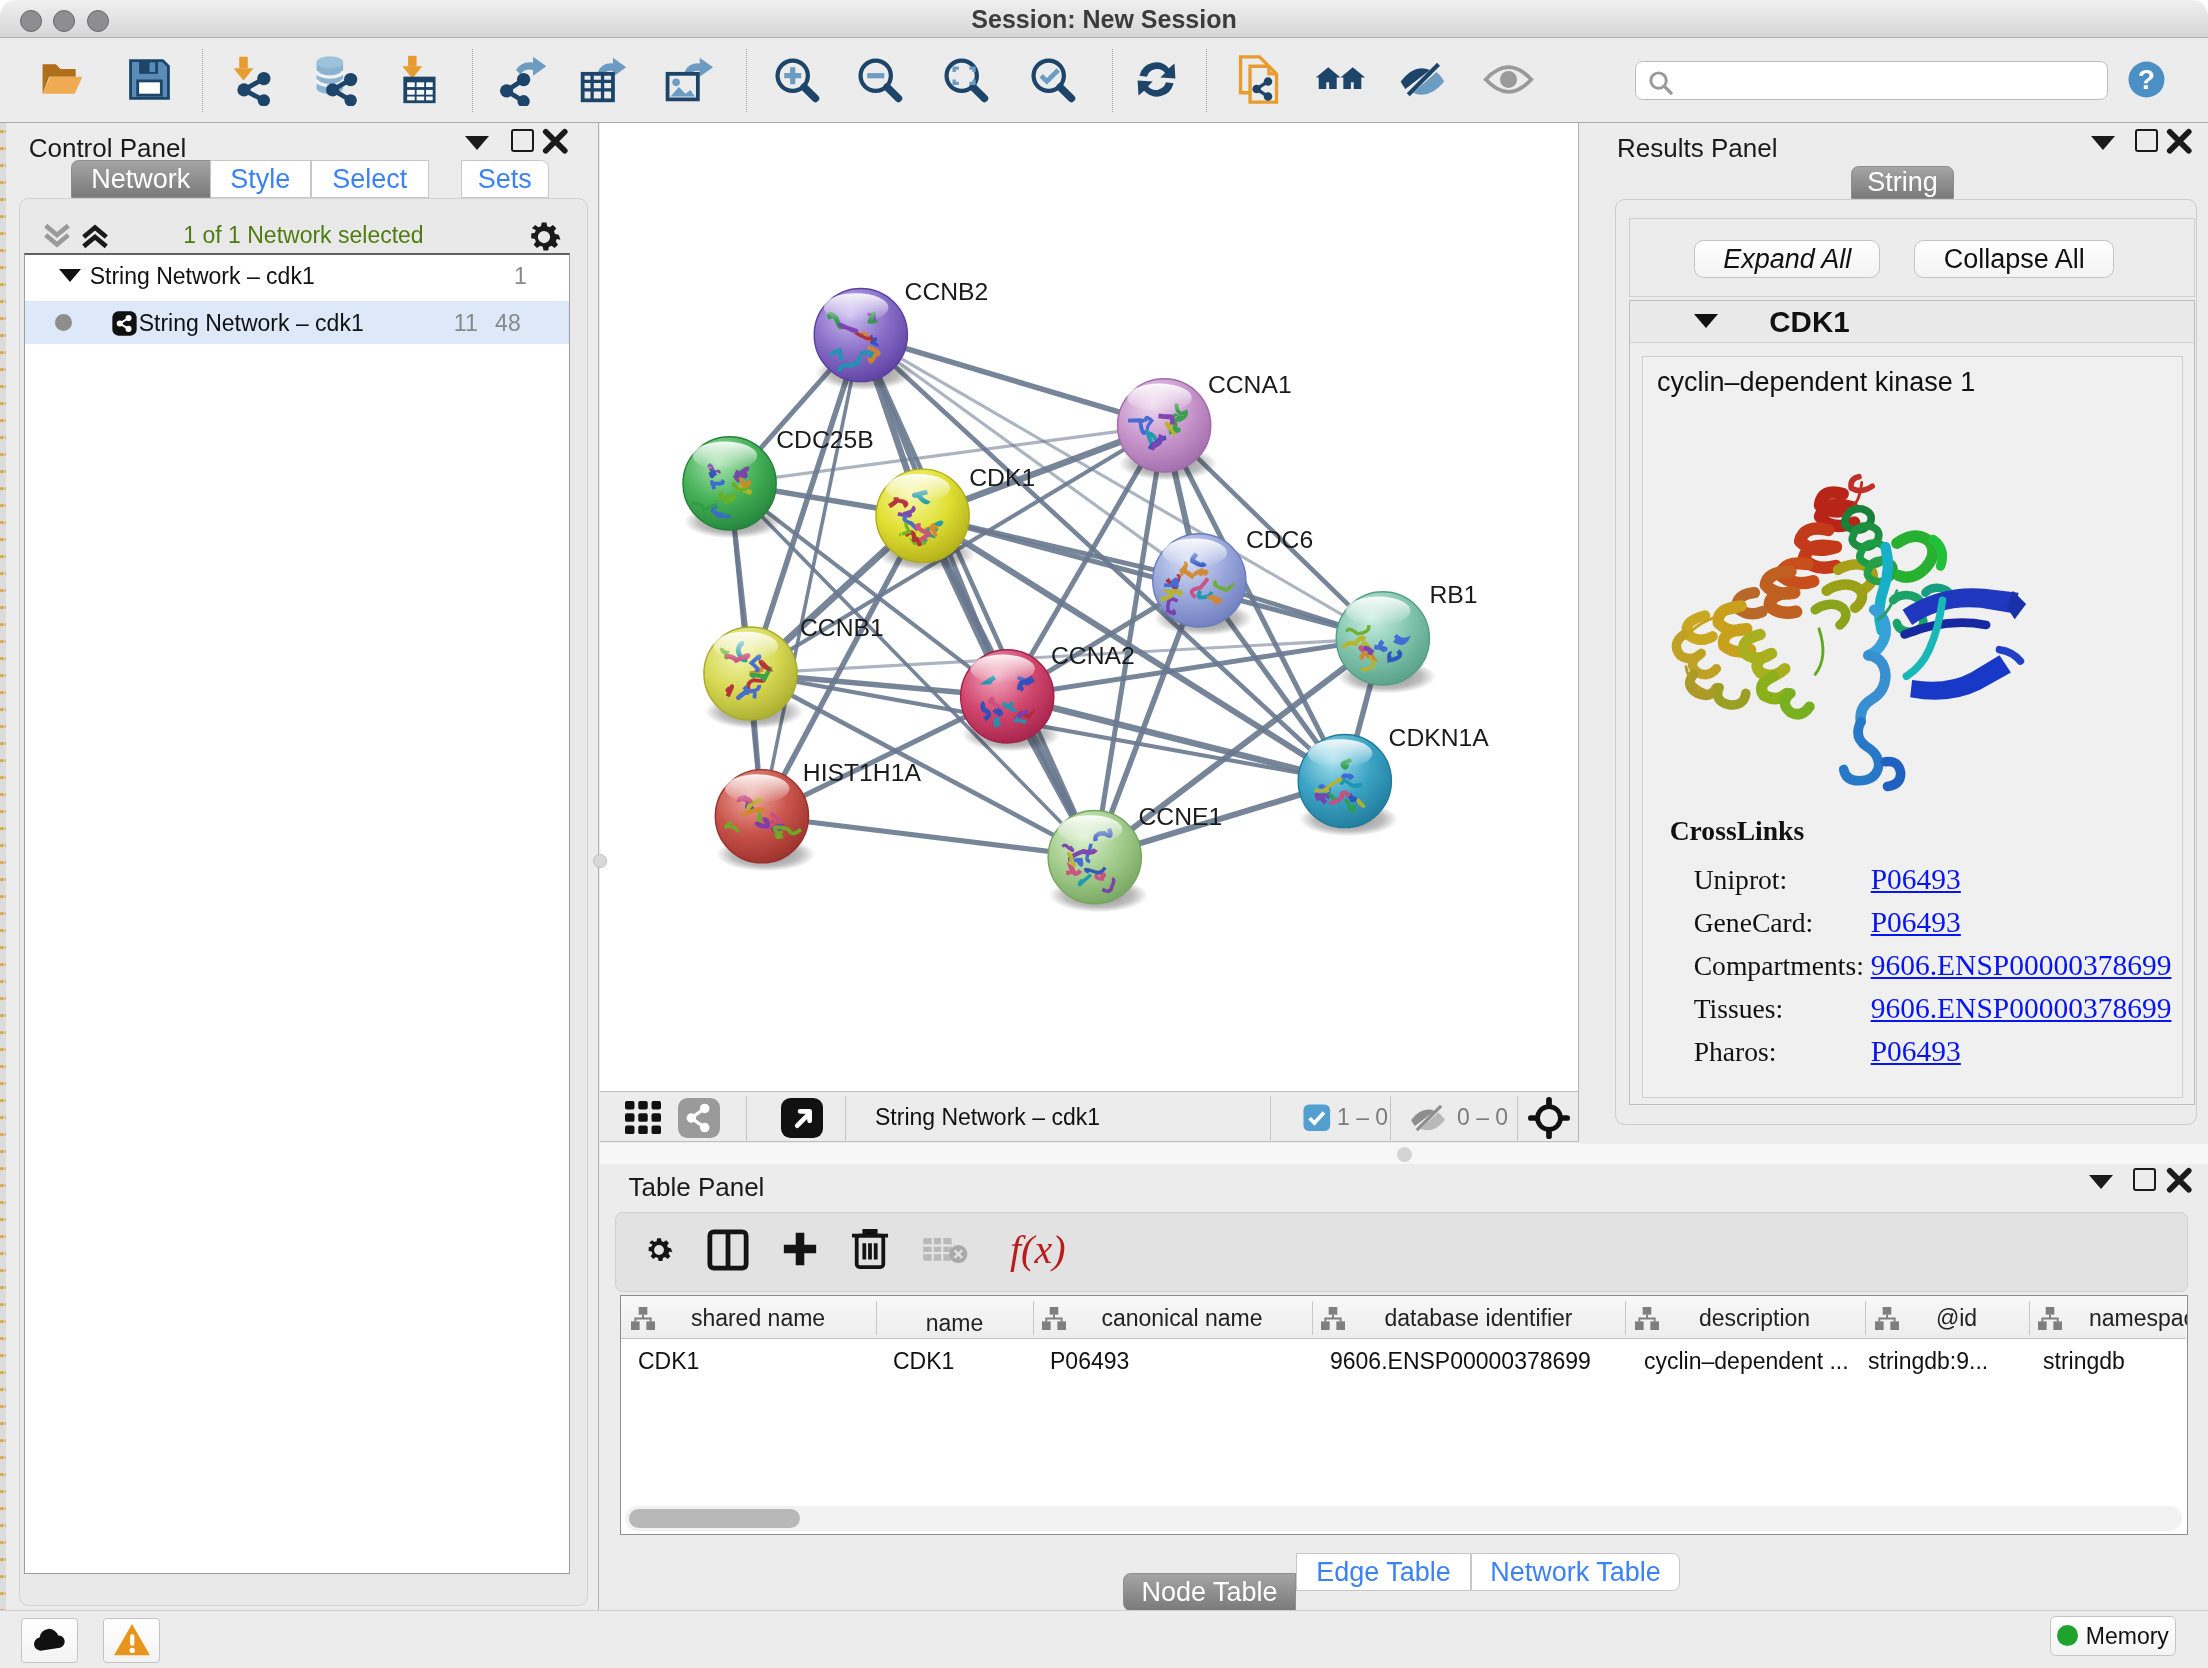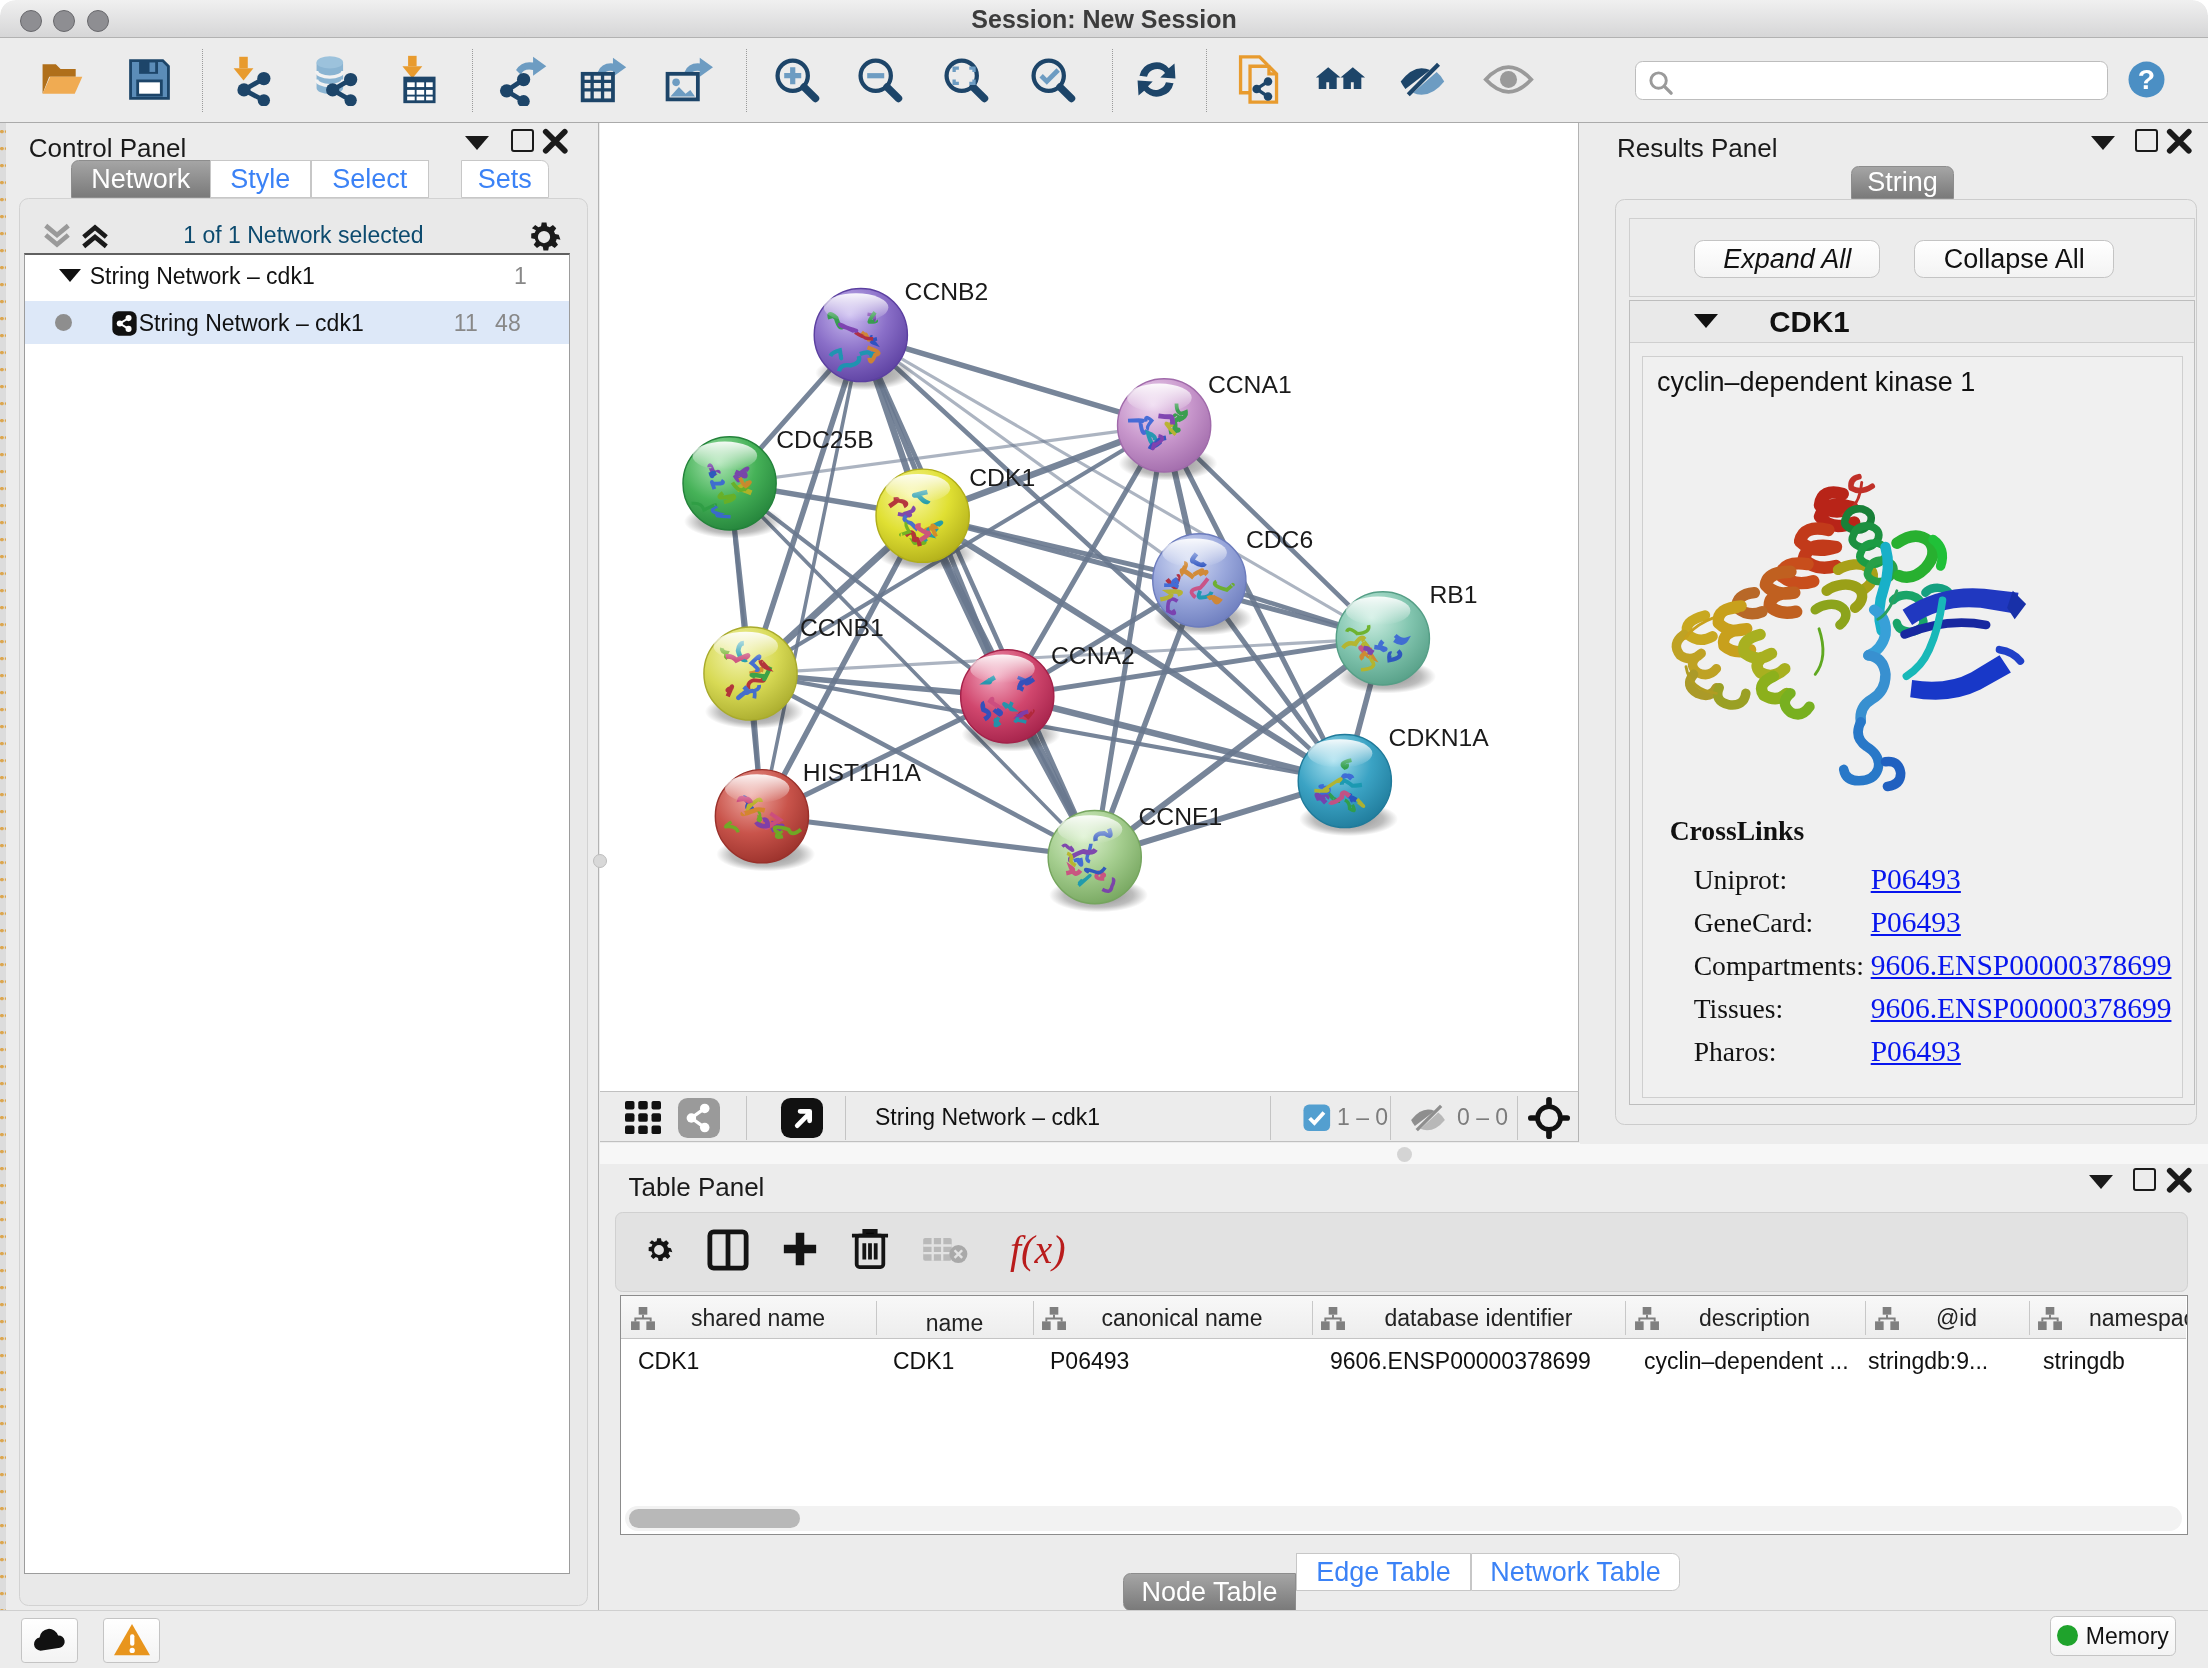--- a/index.html
+++ b/index.html
@@ -206,21 +206,21 @@
 
   <div class="abs" style="left:13.3px;top:75px;width:569px;height:1408px;background:#e9e9e9;border:1px solid #d2d2d2;border-radius:9.5px;"></div>
 
   <div class="abs" style="left:13.3px;top:91px;width:569px;height:44px;">
     <svg class="abs" style="left:21px;top:5.7px;" width="34" height="32" viewBox="0 0 36 34">
       <path d="M6 6 L18 16 L30 6 M6 16 L18 26 L30 16" stroke="#9a9a9a" stroke-width="5" fill="none"></path>
     </svg>
     <svg class="abs" style="left:59px;top:5.7px;" width="34" height="32" viewBox="0 0 36 34">
       <path d="M6 28 L18 18 L30 28 M6 18 L18 8 L30 18" stroke="#1a1a1a" stroke-width="5" fill="none"></path>
     </svg>
-    <div class="abs" style="left:0;width:100%;text-align:center;top:7.6px;font-size:23px;color:#0c4a6e;">1 of 1 Network selected</div>
+    <div class="abs" style="left:0;width:100%;text-align:center;top:7.6px;font-size:23px;color:#4d7c0f;">1 of 1 Network selected</div>
     <svg class="abs" style="left:504px;top:1.9px;" width="42" height="42" viewBox="0 0 24 24">
         <path fill="#1a1a1a" d="M12 8.5A3.5 3.5 0 1 0 12 15.5 3.5 3.5 0 0 0 12 8.5zm9.4 5l-2.1-.4a7 7 0 0 1-.6 1.5l1.3 1.8-1.9 1.9-1.8-1.3c-.5.3-1 .5-1.5.6l-.4 2.1h-2.7l-.4-2.1a7 7 0 0 1-1.5-.6l-1.8 1.3-1.9-1.9 1.3-1.8c-.3-.5-.5-1-.6-1.5l-2.1-.4v-2.7l2.1-.4c.1-.5.3-1 .6-1.5L5.1 7l1.9-1.9 1.8 1.3c.5-.3 1-.5 1.5-.6l.4-2.1h2.7l.4 2.1c.5.1 1 .3 1.5.6l1.8-1.3L19 7l-1.3 1.8c.3.5.5 1 .6 1.5l2.1.4z"></path>
       </svg>
   </div>
 
   <div class="abs" style="left:18px;top:130px;width:546px;height:1321px;background:#fff;border-top:2.9px solid #606060;border-left:1px solid #9c9c9c;border-right:1px solid #9c9c9c;border-bottom:1px solid #9c9c9c;">
     <div class="abs" style="left:0;top:0;width:100%;height:42px;">
       <div class="abs" style="left:34px;top:14.3px;width:0;height:0;border-left:11.4px solid transparent;border-right:11.4px solid transparent;border-top:13.3px solid #111;"></div>
       <div class="abs" style="left:65px;top:7.6px;font-size:23px;color:#111;">String Network – cdk1</div>
       <div class="abs" style="right:42px;top:7.6px;font-size:23px;color:#888;">1</div>

